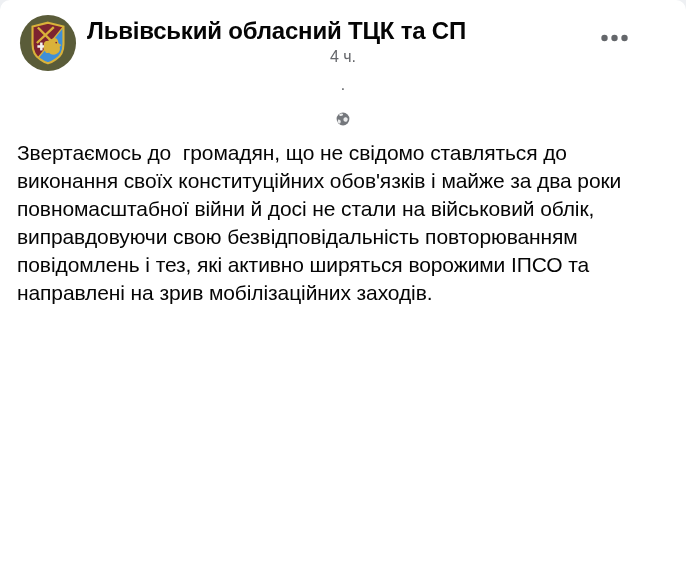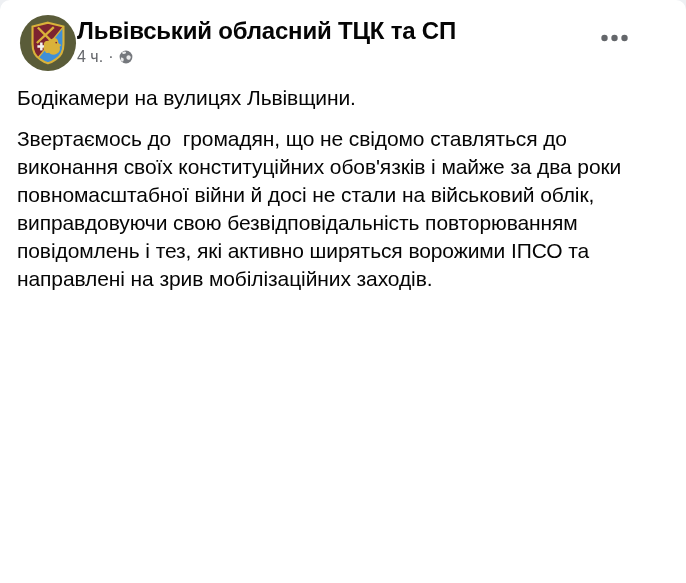--- a/index.html
+++ b/index.html
@@ -25,32 +25,32 @@
   .header{
     display:flex;align-items:flex-start;
     padding:14px 16px 0 19px;
   }
   .avatar{
     width:58px;height:58px;border-radius:50%;
     flex:0 0 auto;display:block;cursor:pointer;
   }
   .avatar svg{display:block;width:58px;height:58px;}
   .header-text{
-    flex:1 1 auto;min-width:0;
+    margin-left:10px;flex:1 1 auto;min-width:0;
     padding-top:2px;
   }
   .page-name{
     font-size:24px;font-weight:700;line-height:30px;
     color:var(--text);text-decoration:none;display:inline-block;
     letter-spacing:-0.2px;
   }
   .meta{
-    display:flex;align-items:center;gap:5px;
+    display:flex;align-items:center;gap:12px;
     margin-top:1px;
-    color:var(--muted);font-size:16px;line-height:20px;
+    color:var(--muted);font-size:16px;line-height:20px;flex-direction:column;
   }
   .meta a{color:var(--muted);text-decoration:none;}
   .globe{display:inline-flex;align-items:center;}
   .more-btn{
     margin:14px 40px 0 0;
     border:0;background:transparent;padding:6px 2px;cursor:pointer;
     display:inline-flex;align-items:center;border-radius:6px;
   }
   
   .content{
@@ -115,17 +115,16 @@
       <svg width="27" height="8" viewBox="0 0 27 8">
         <circle cx="3.5" cy="4" r="3.2" fill="#64676b"></circle>
         <circle cx="13.5" cy="4" r="3.2" fill="#64676b"></circle>
         <circle cx="23.5" cy="4" r="3.2" fill="#64676b"></circle>
       </svg>
     </button>
 
   </div>
 
   <div class="content">
-    <p>Бодікамери на вулицях Львівщини.</p>
     <p>Звертаємось до  громадян, що не свідомо ставляться до виконання своїх конституційних обов'язків і майже за два роки повномасштабної війни й досі не стали на військовий облік, виправдовуючи свою безвідповідальність повторюванням повідомлень і тез, які активно ширяться ворожими ІПСО та направлені на зрив мобілізаційних заходів.</p>
   </div>
 
 </div>
 
 </body></html>

